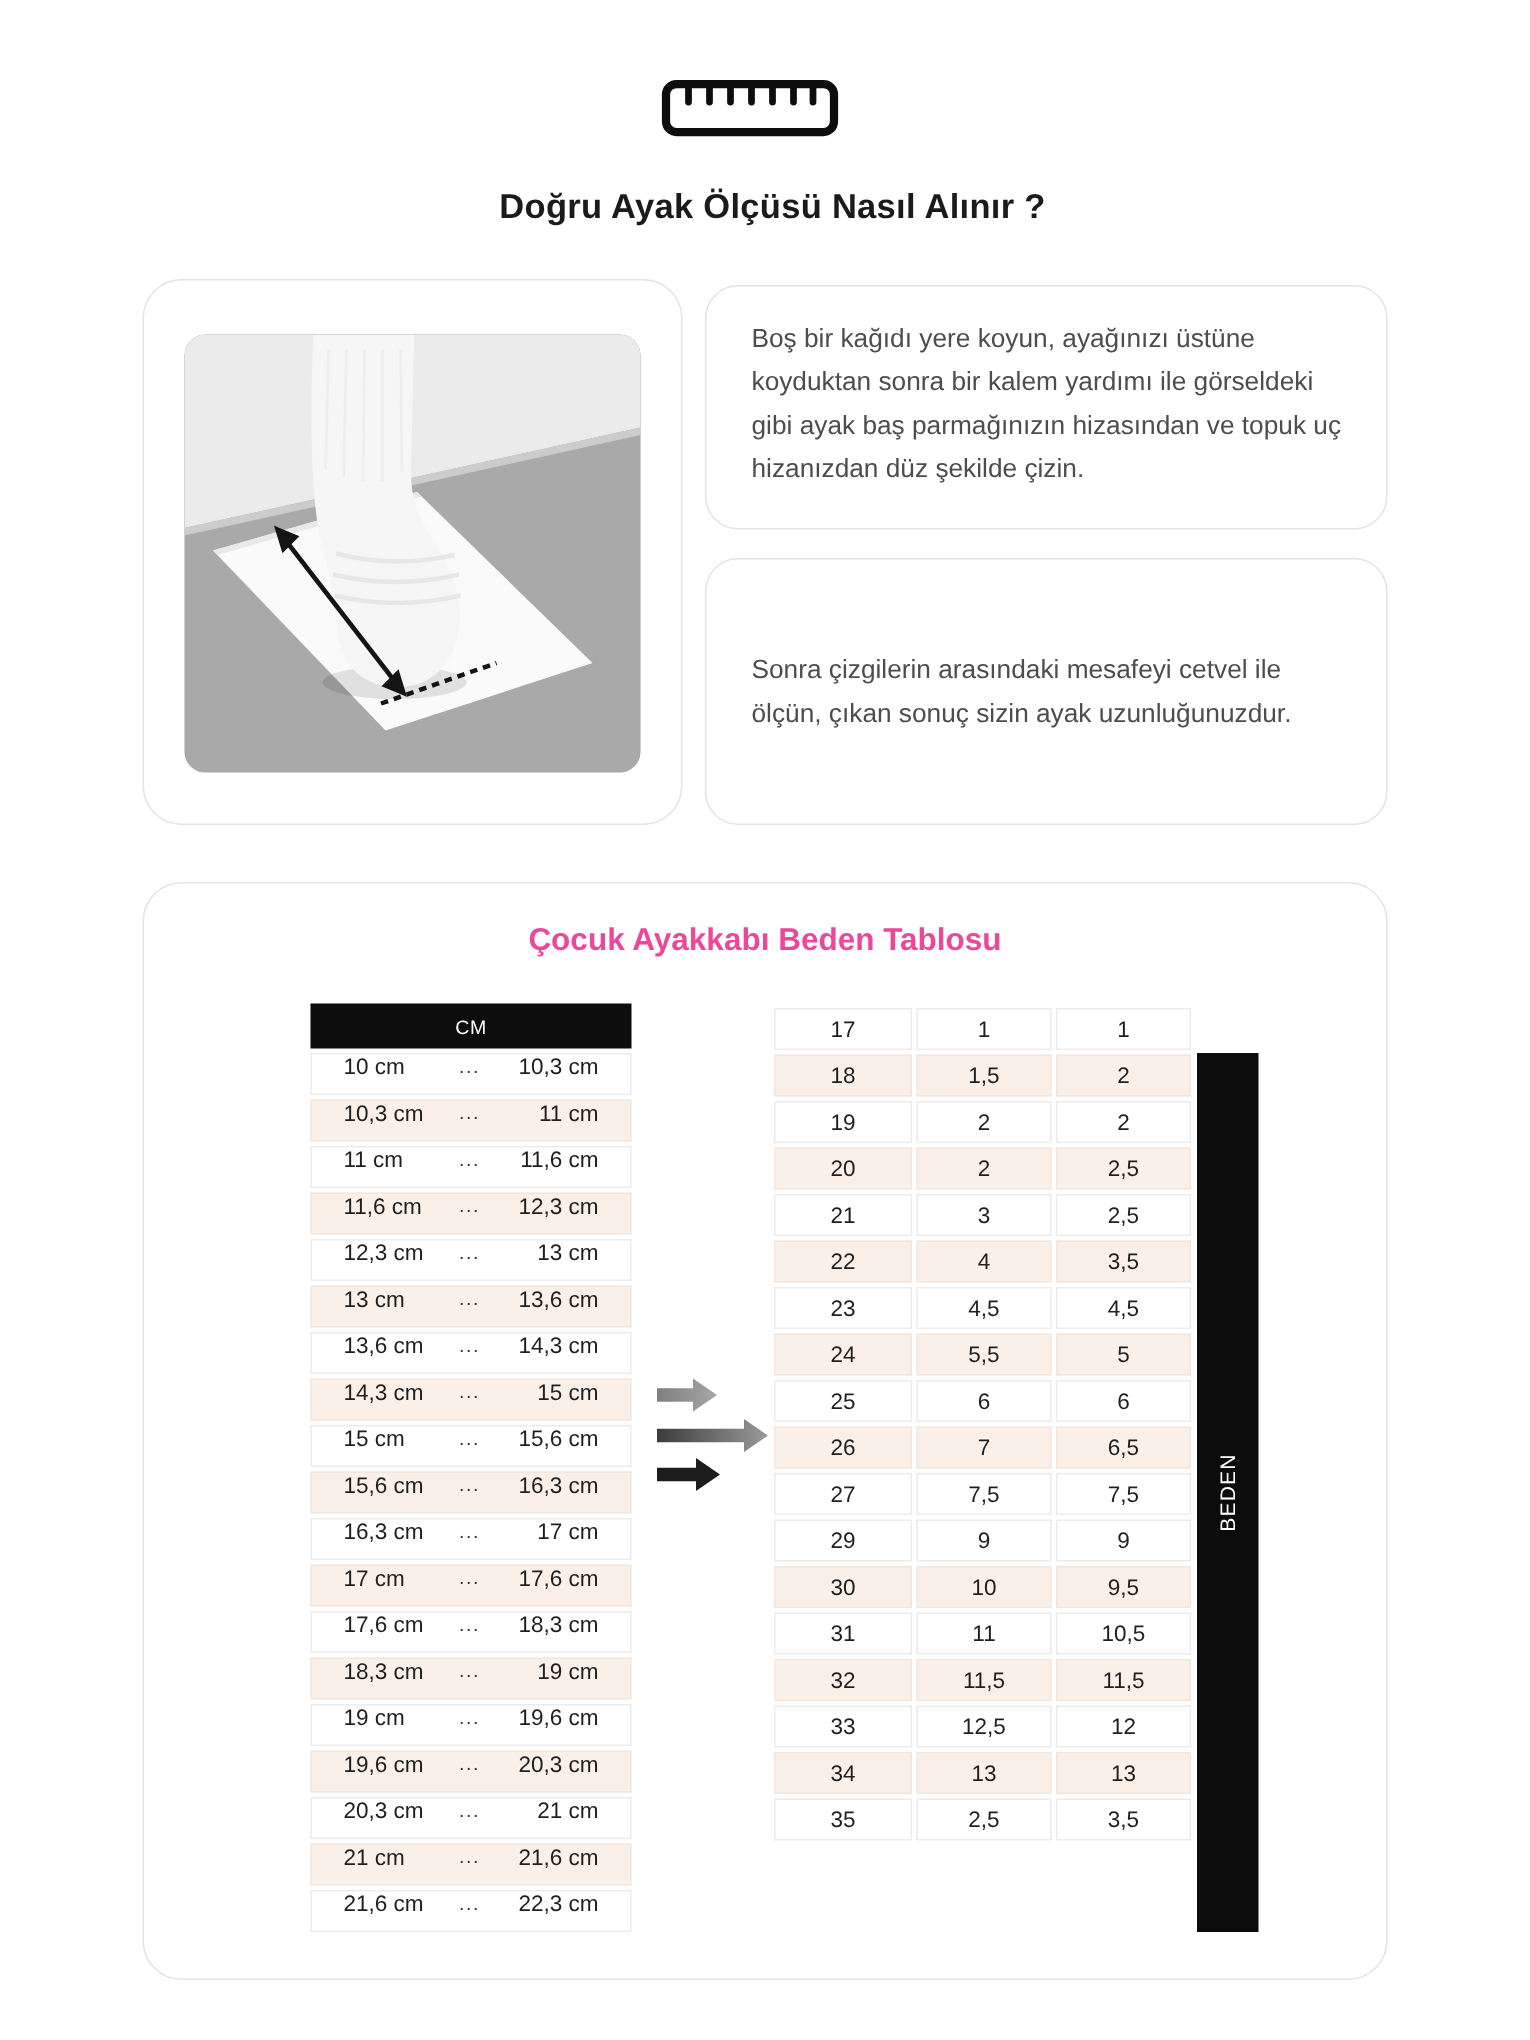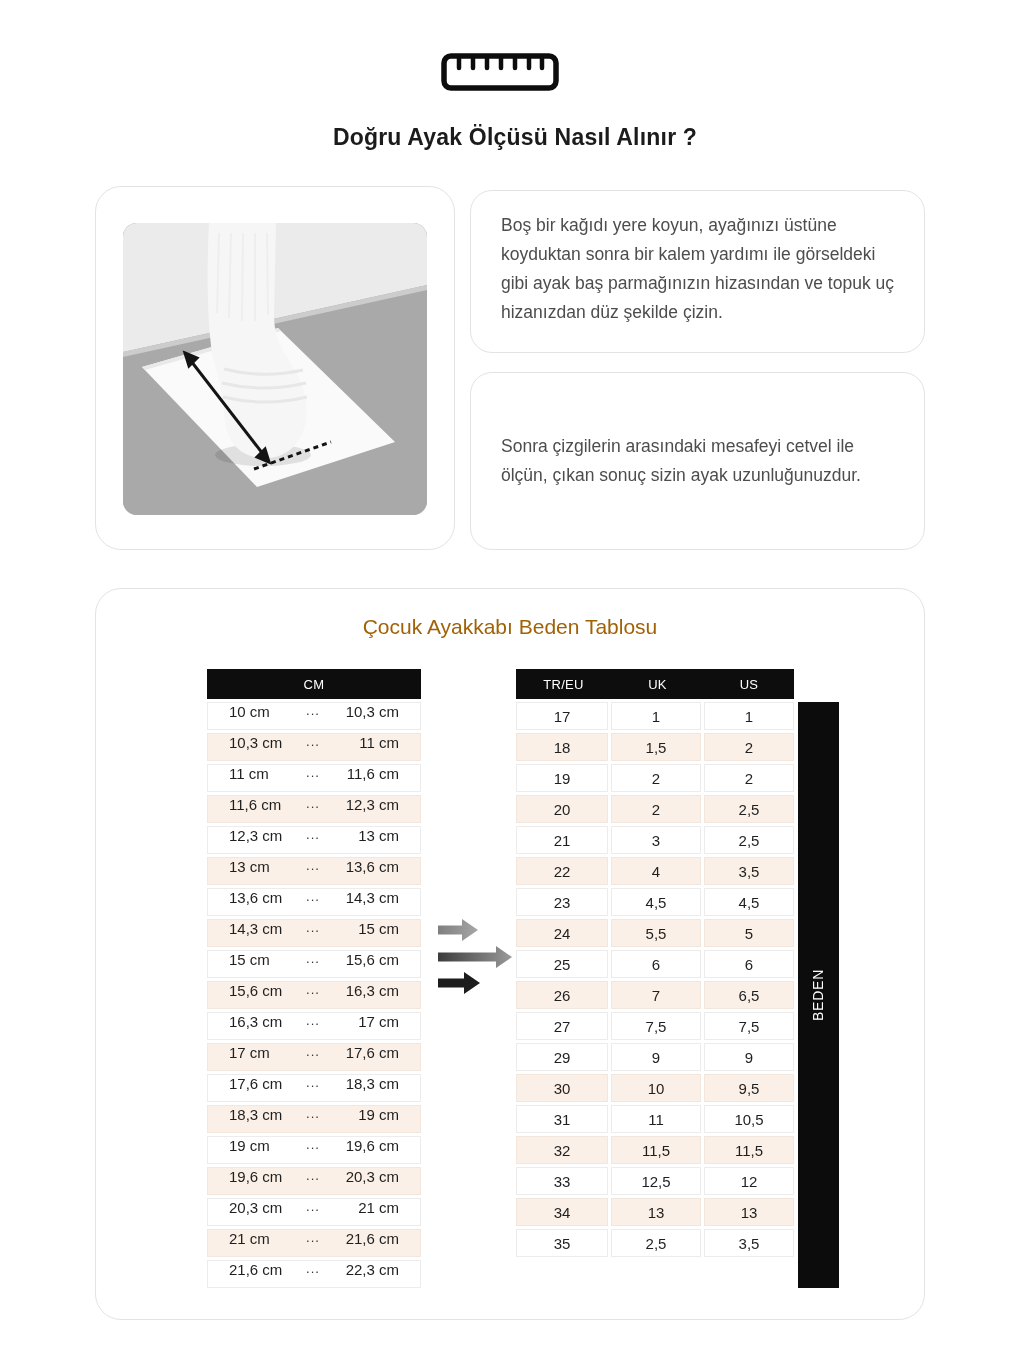--- a/index.html
+++ b/index.html
@@ -24,21 +24,21 @@
   .step-card1 { left:470px; top:190px; width:455px; height:163px; border-radius:22px; }
   .step-card2 { left:470px; top:372px; width:455px; height:178px; border-radius:22px; display:flex; align-items:center; }
   .step-text {
     margin:20px 28px 0 30px; font-size:17.5px; line-height:29px; color:#4d4d4d;
   }
   .step-card2 .step-text { margin-top:0; }
   
   .table-card { left:95px; top:588px; width:830px; height:732px; }
   .table-title {
     position:absolute; left:0; top:26px; width:100%; margin:0;
-    text-align:center; font-size:21px; font-weight:normal; color:#a16207;
+    text-align:center; font-size:21px; font-weight:bold; color:#ec4899;
   }
   .thead {
     height:30px; background:var(--header-bg,#0d0d0d); color:#fff;
     display:flex; align-items:center; justify-content:center;
     font-size:13px; letter-spacing:0.3px;
   }
   .tbody { display:flex; flex-direction:column; gap:3px; margin-top:3px; }
   .cm-table { position:absolute; left:111px; top:80px; width:214px; }
   .cmrow {
     height:28px; display:flex; align-items:flex-start;
@@ -260,25 +260,20 @@
           <stop offset="0" stop-color="#3c3c3c"></stop>
             <stop offset="1" stop-color="#9a9a9a"></stop>
         </linearGradient>
       </defs>
       <path d="M0,8.5 L24,8.5 L24,2 L40,13 L24,24 L24,17.5 L0,17.5 Z" fill="url(#ag1)"></path>
       <path d="M0,35.5 L58,35.5 L58,29 L74,40 L58,51 L58,44.5 L0,44.5 Z" fill="url(#ag2)"></path>
       <path d="M0,61.5 L26,61.5 L26,55 L42,66 L26,77 L26,70.5 L0,70.5 Z" fill="#1d1d1d"></path>
     </svg>
 
     <div class="eu-table">
-      <div class="thead">
-        <span class="h1">TR/EU</span>
-        <span class="h2">UK</span>
-        <span class="h3">US</span>
-      </div>
       <div class="tbody" id="eu-body">
           <div class="eurow">
             <span class="cell c1">17</span>
             <span class="cell c2">1</span>
             <span class="cell c3">1</span>
           </div>
           <div class="eurow alt">
             <span class="cell c1">18</span>
             <span class="cell c2">1,5</span>
             <span class="cell c3">2</span>

